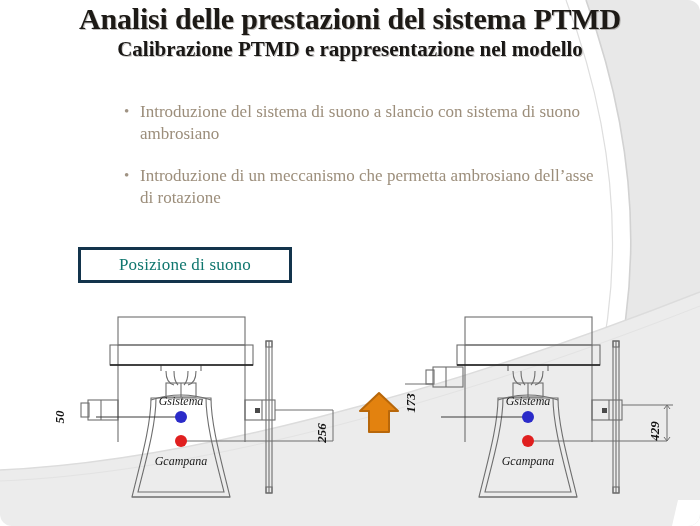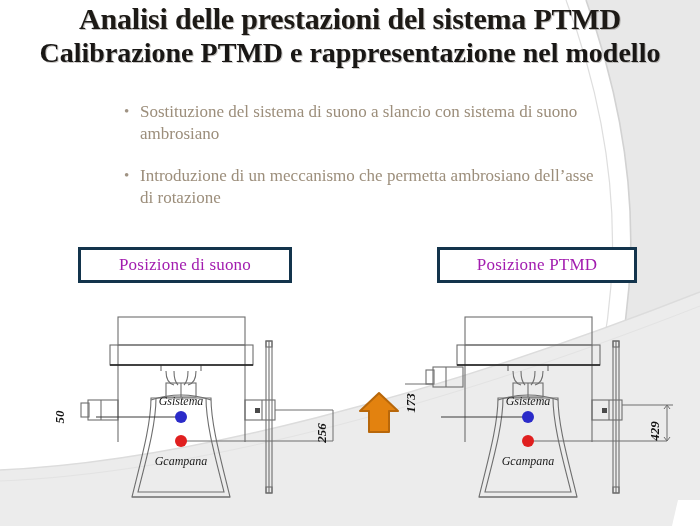--- a/index.html
+++ b/index.html
@@ -2,57 +2,57 @@
 <html><head>
 <meta charset="utf-8">
 <style>
   html,body{margin:0;padding:0;}
   body{
     width:700px;height:526px;overflow:hidden;
     background:#ffffff;
     font-family:"Liberation Serif", serif;
     position:relative;
   }
-  #slide{position:absolute;inset:0;overflow:hidden;background:#fff;}
+  #slide{position:absolute;inset:0;overflow:hidden;background:#fff;border-radius:12px;}
 
   
   .bg-layer{position:absolute;inset:0;pointer-events:none;}
   .bg-svg{position:absolute;top:0;left:0;}
 
   
   .title-block{position:absolute;top:0;left:0;width:700px;text-align:center;}
   .title-main{
     font-size:30px;font-weight:bold;color:#1d1a16;
     letter-spacing:-0.2px;line-height:1.05;margin-top:3px;
     text-shadow:1px 1px 0 rgba(120,115,110,.45);
     white-space:nowrap;
   }
   .title-sub{
-    font-size:28px;font-weight:bold;color:#191715;
+    font-size:21px;font-weight:bold;color:#191715;
     line-height:1.05;margin-top:3px;
     text-shadow:1px 1px 0 rgba(120,115,110,.40);
     white-space:nowrap;
   }
 
   
   .bullets{position:absolute;top:101px;left:124px;width:470px;}
   .bullet-row{display:flex;align-items:flex-start;margin-bottom:20px;}
   .bullet-dot{
     width:16px;flex:0 0 16px;color:#a09383;font-size:15px;line-height:21px;
     text-align:left;
   }
   .bullet-text{
     color:#9c8e7b;font-size:17px;line-height:22px;
   }
 
   
   .label-box{
     position:absolute;border:3px solid #13344c;background:#ffffff;
     display:flex;align-items:center;justify-content:center;
-    color:#a21caf;font-size:17px;letter-spacing:.2px;
+    color:#0f766e;font-size:17px;letter-spacing:.2px;
   }
   #box-left{left:78px;top:247px;width:208px;height:30px;}
   #box-right{left:437px;top:247px;width:194px;height:30px;}
 
   
   .diagram{position:absolute;font-style:italic;}
   #diagram-left{left:48px;top:305px;width:310px;height:221px;}
   #diagram-right{left:405px;top:305px;width:295px;height:221px;}
 
   .diagram svg{display:block;}
@@ -84,33 +84,30 @@
   </div>
 
   <div class="title-block">
     <div class="title-main">Analisi delle prestazioni del sistema PTMD</div>
     <div class="title-sub">Calibrazione PTMD e rappresentazione nel modello</div>
   </div>
 
   <div class="bullets">
     <div class="bullet-row">
       <span class="bullet-dot">•</span>
-      <span class="bullet-text">Sostituzione del sistema di suono a slancio con sistema di suono ambrosiano</span>
+      <span class="bullet-text">Introduzione del sistema di suono a slancio con sistema di suono ambrosiano</span>
     </div>
     <div class="bullet-row">
       <span class="bullet-dot">•</span>
       <span class="bullet-text">Introduzione di un meccanismo che permetta ambrosiano dell’asse di rotazione</span>
     </div>
   </div>
 
   <div class="label-box" id="box-left">
     <span>Posizione di suono</span>
-  </div>
-  <div class="label-box" id="box-right">
-    <span>Posizione PTMD</span>
   </div>
 
   <div class="diagram" id="diagram-left">
     <svg width="310" height="221" viewBox="0 0 310 221">
       <g fill="none" stroke="#6e6e6e" stroke-width="1.1">
 
         <rect x="70" y="12" width="127" height="28"></rect>
 
         <line x1="70" y1="40" x2="70" y2="137"></line>
         <line x1="197" y1="40" x2="197" y2="137"></line>

